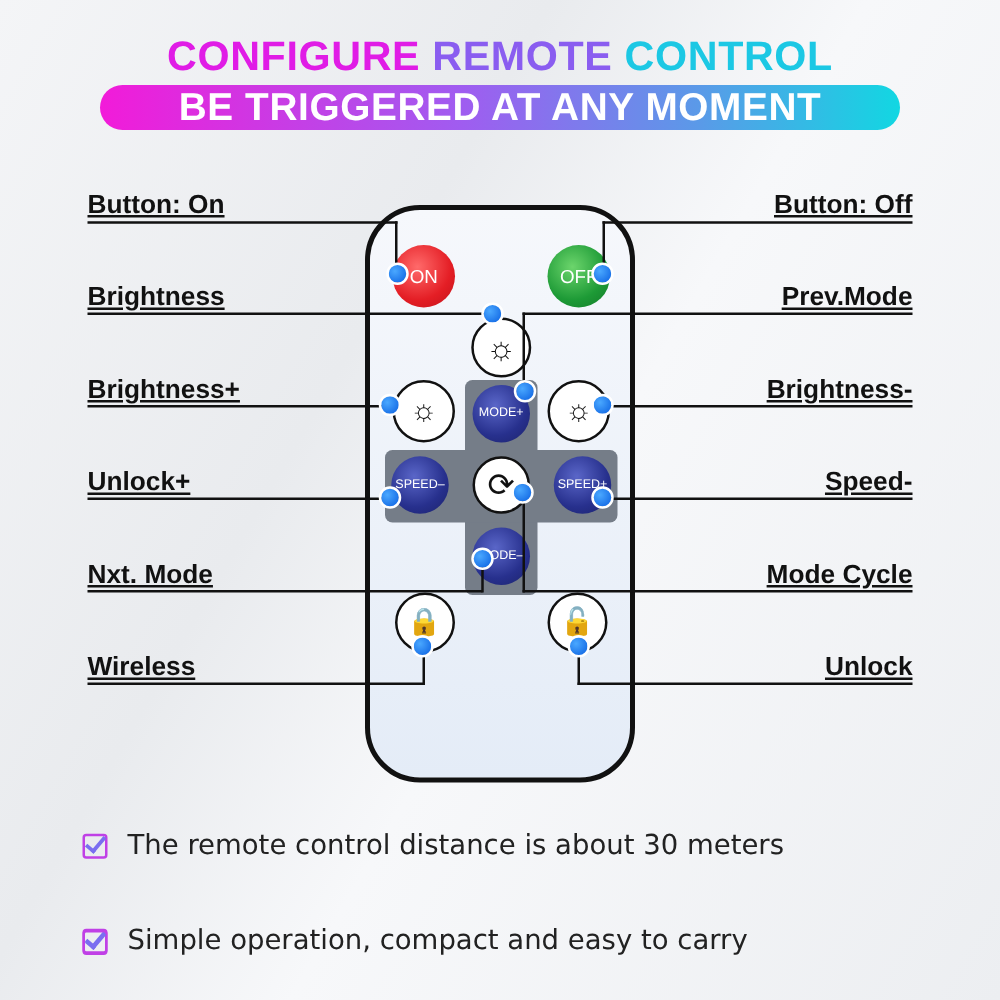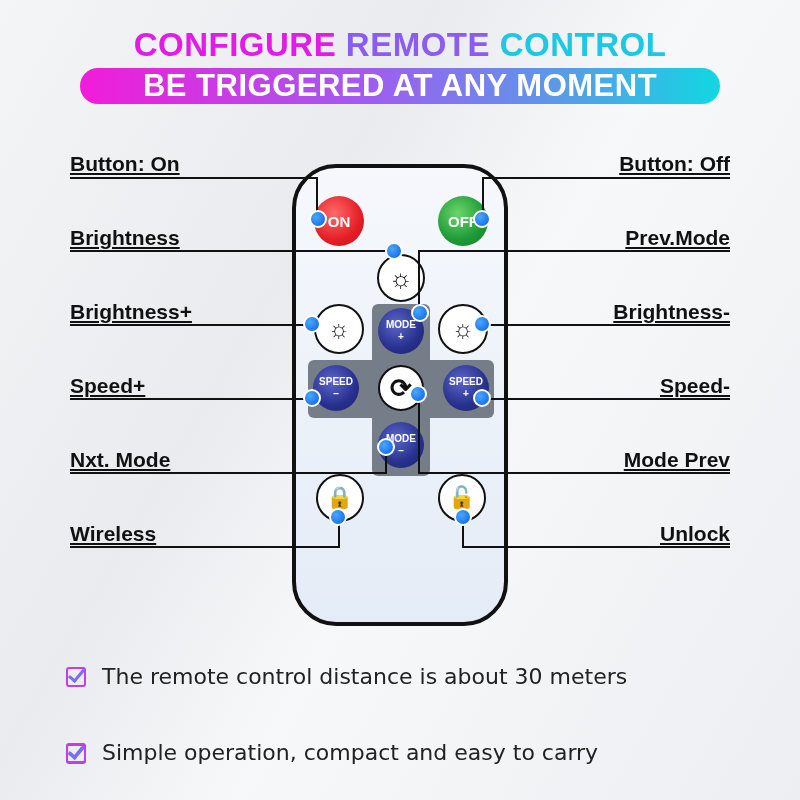--- a/index.html
+++ b/index.html
@@ -13,26 +13,26 @@
     background:linear-gradient(90deg,#f21bd9 0%,#a05cf0 45%,#5a9ae8 75%,#12d7e2 100%);
     color:#fff;font-family:"Liberation Sans",sans-serif;font-weight:900;font-size:31px;
     text-align:center;line-height:36px;letter-spacing:0.5px;}
   .label{position:absolute;font-family:"Liberation Sans",sans-serif;font-weight:bold;font-size:21px;color:#111;text-decoration:underline;}
   .label.left{left:70px}
   .label.right{right:70px;text-align:center}
   .line{position:absolute;background:#111;}
   .remote{position:absolute;left:292px;top:164px;width:216px;height:462px;border:4px solid #111;
     border-radius:44px;background:linear-gradient(180deg,#f6f8fc,#e4ecf7);box-sizing:border-box;}
   .btn{position:absolute;border-radius:50%;display:flex;align-items:center;justify-content:center;
-    font-family:"Liberation Sans",sans-serif;font-weight:bold;color:#fff;}
+    font-family:"Liberation Sans",sans-serif;font-weight:normal;color:#fff;}
   .red{background:radial-gradient(circle at 40% 35%,#ff6a6a,#e41e25 60%,#c0121a);font-size:15px}
   .green{background:radial-gradient(circle at 40% 35%,#6cd56c,#1d9a36 60%,#137a28);font-size:15px}
   .outline{background:#fff;border:2px solid #111;box-sizing:border-box;color:#111;}
   .navy{background:radial-gradient(circle at 40% 35%,#5a66c8,#27308d 60%,#1b226a);font-size:10px;
-    flex-direction:column;line-height:12px;text-align:center}
+    flex-direction:row;line-height:12px;text-align:center}
   .pad{position:absolute;background:#757d88;}
   .dot{position:absolute;width:14px;height:14px;border-radius:50%;
     background:radial-gradient(circle at 35% 35%,#4aa8ff,#0a5fe0);border:2px solid #fff;box-sizing:content-box;margin:-9px 0 0 -9px;}
   .rf{position:absolute;left:0;width:100%;top:394px;text-align:center;font-size:15px;color:#222;}
   .feat{position:absolute;left:66px;font-size:22px;color:#222;display:flex;align-items:center;}
   .check{width:20px;height:20px;border:2px solid #c040e6;border-radius:3px;margin-right:16px;position:relative;box-sizing:border-box;}
   .check::after{content:"";position:absolute;left:4px;top:-3px;width:6px;height:13px;
     border-right:3px solid #7a6ef0;border-bottom:3px solid #7a6ef0;transform:rotate(40deg);}
 </style>
 </head>
@@ -41,29 +41,29 @@
 <div class="title">
   <span class="t1">CONFIGURE</span>
   <span class="t2">REMOTE</span>
   <span class="t3">CONTROL</span>
 </div>
 <div class="banner">BE TRIGGERED AT ANY MOMENT</div>
 
 <div class="label left" style="top:152px">Button: On</div>
 <div class="label left" style="top:226px">Brightness</div>
 <div class="label left" style="top:300px">Brightness+</div>
-<div class="label left" style="top:374px">Speed+</div>
+<div class="label left" style="top:374px">Unlock+</div>
 <div class="label left" style="top:448px">Nxt. Mode</div>
 <div class="label left" style="top:522px">Wireless</div>
 
 <div class="label right" style="top:152px">Button: Off</div>
 <div class="label right" style="top:226px">Prev.Mode</div>
 <div class="label right" style="top:300px">Brightness-</div>
 <div class="label right" style="top:374px">Speed-</div>
-<div class="label right" style="top:448px">Mode Prev</div>
+<div class="label right" style="top:448px">Mode Cycle</div>
 <div class="label right" style="top:522px">Unlock</div>
 
 <div class="remote">
   <div class="btn red" style="left:18px;top:28px;width:50px;height:50px">ON</div>
   <div class="btn green" style="left:142px;top:28px;width:50px;height:50px">OFF</div>
   <div class="btn outline" style="left:81px;top:86px;width:48px;height:48px;font-size:26px">
       <span>☼</span>
     </div>
   <div class="btn outline" style="left:18px;top:136px;width:50px;height:50px;font-size:24px">
       <span>☼</span>

